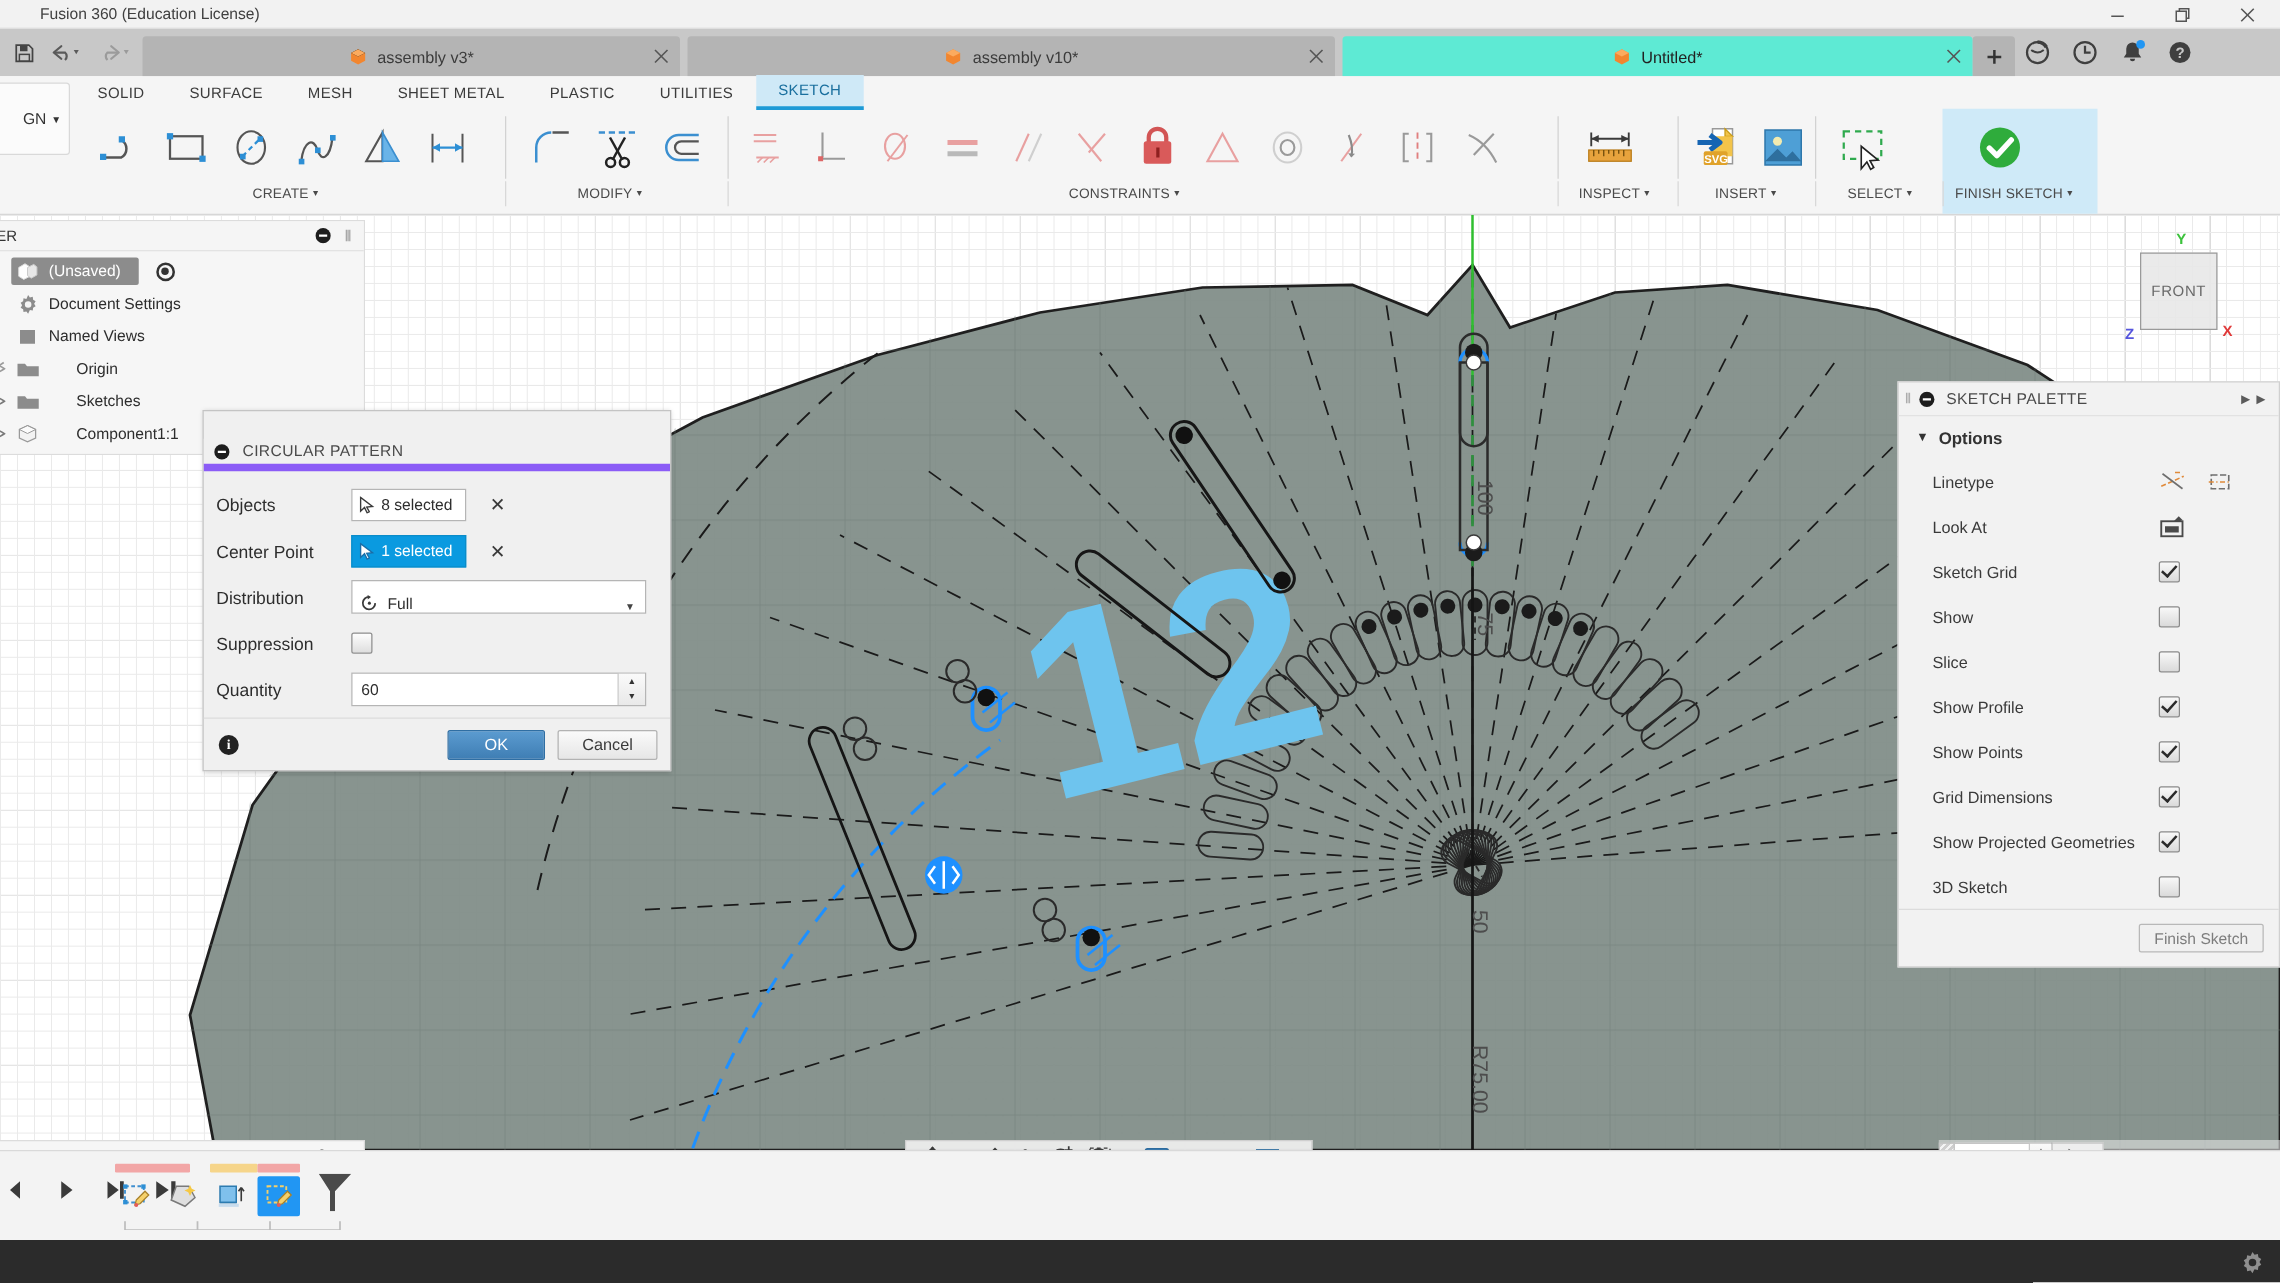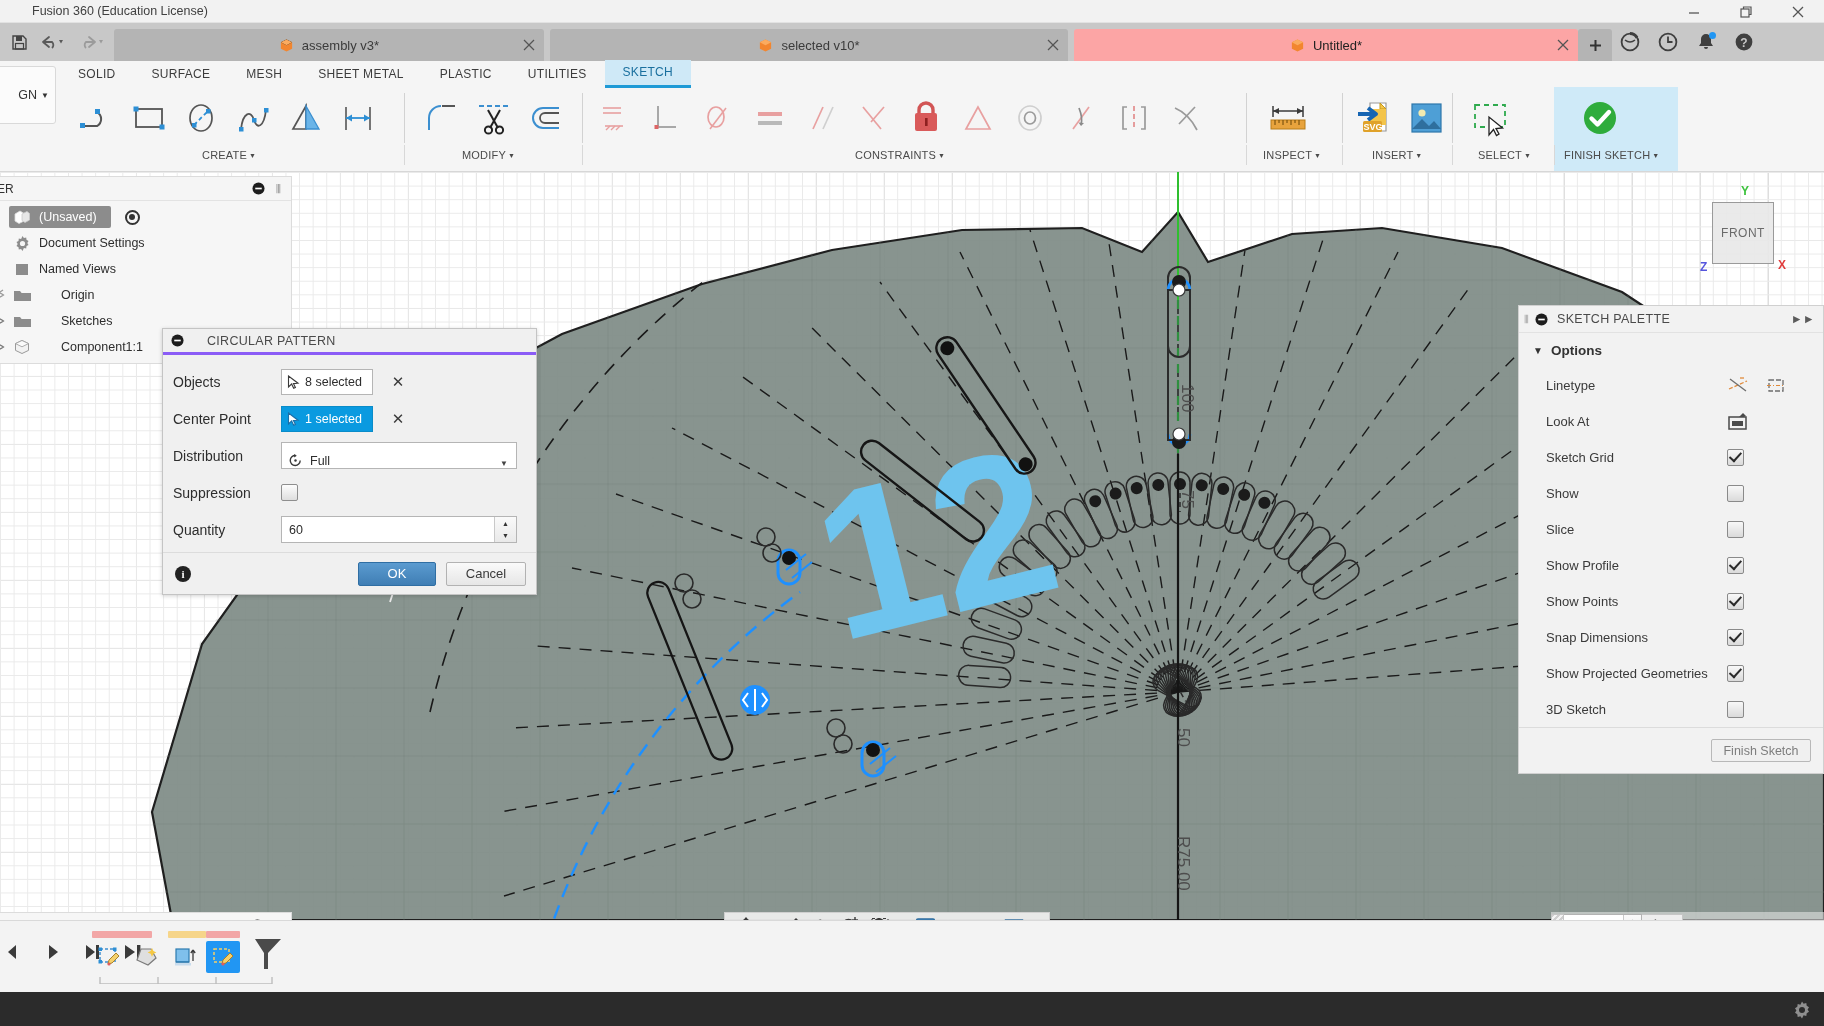--- a/index.html
+++ b/index.html
@@ -31,21 +31,21 @@
   }
   .qat { display: flex; align-items: center; height: 38px; padding: 0 6px; gap: 4px; }
   .qat-btn { width: 26px; height: 30px; display: flex; align-items: center; justify-content: center; }
   .qat-btn.wide { width: 34px; }
   .doc-tab {
     position: relative; height: 32px; display: flex; align-items: center;
     justify-content: center; gap: 8px; background: #b4b4b4;
     border-top-left-radius: 3px; border-top-right-radius: 3px;
     font-size: 13px; color: #3b3b3b; padding: 0 10px;
   }
-  .doc-tab.active { background: #fca5a5; color: #222; }
+  .doc-tab.active { background: #5eead4; color: #222; }
   .doc-tab .cube { width: 15px; height: 15px; flex: none; }
   .doc-tab .tab-label { white-space: nowrap; }
   .doc-tab .tab-close {
     position: absolute; right: 8px; top: 50%; transform: translateY(-50%);
     width: 14px; height: 14px; color: #555;
   }
   .tab-sep { width: 6px; }
   .newtab {
     width: 34px; height: 32px; background: #b4b4b4; display: flex;
     align-items: center; justify-content: center;
@@ -156,23 +156,23 @@
   .radio-dot i { width: 6px; height: 6px; border-radius: 50%; background: #333; display: block; }
   .indent1 { padding-left: 22px !important; }
 
   
   .cpd {
     position: absolute; left: 162px; top: 328px; width: 375px;
     background: #f0f0f0; border: 1px solid #c4c4c4;
     box-shadow: 0 1px 4px rgba(0,0,0,.18); font-size: 13px; color: #2d2d2d;
   }
   .cpd-head {
-    height: 26px; display: flex; align-items: center; gap: 23px;
-    padding-left: 8px; border-bottom: 3px solid #8b5cf6; background: #f0f0f0;
-    font-size: 12.5px; color: #4a4a4a; letter-spacing: .3px;
+    height: 26px; display: flex; align-items: center; gap: 10px;
+    padding-left: 8px; border-bottom: 6px solid #8b5cf6; background: #f0f0f0;
+    font-size: 12.5px; color: #4a4a4a; letter-spacing: .3px; margin-top: 22px;
   }
   .cpd-body { padding: 8px 10px 4px 10px; }
   .cpd-row { display: flex; align-items: center; height: 37px; }
   .cpd-label { width: 108px; font-size: 14px; color: #2d2d2d; }
   .sel-field {
     width: 92px; height: 26px; background: #fff; border: 1px solid #b5b5b5;
     display: flex; align-items: center; gap: 5px; padding-left: 5px;
     font-size: 12.5px; color: #2d2d2d;
   }
   .sel-field.active { background: #0a9ae0; border-color: #0a8cc9; color: #fff; }
@@ -401,21 +401,21 @@
           <line x1="2" y1="2" x2="12" y2="12" stroke="#555" stroke-width="1.3"></line>
           <line x1="12" y1="2" x2="2" y2="12" stroke="#555" stroke-width="1.3"></line>
         </svg>
     </div>
     <div class="tab-sep"></div>
     <div class="doc-tab" style="width:518px;">
       <svg class="cube" viewBox="0 0 16 16">
         <path d="M8 1.5 L14 4.6 V11.4 L8 14.5 L2 11.4 V4.6 Z" fill="#f2862f"></path>
         <path d="M8 1.5 L14 4.6 L8 7.7 L2 4.6 Z" fill="#fbab5f"></path>
       </svg>
-      <span class="tab-label">selected v10*</span>
+      <span class="tab-label">assembly v10*</span>
       <svg class="tab-close" viewBox="0 0 14 14">
           <line x1="2" y1="2" x2="12" y2="12" stroke="#555" stroke-width="1.3"></line>
           <line x1="12" y1="2" x2="2" y2="12" stroke="#555" stroke-width="1.3"></line>
         </svg>
     </div>
     <div class="tab-sep"></div>
     <div class="doc-tab active" style="width:504px;">
       <svg class="cube" viewBox="0 0 16 16">
         <path d="M8 1.5 L14 4.6 V11.4 L8 14.5 L2 11.4 V4.6 Z" fill="#f2862f"></path>
         <path d="M8 1.5 L14 4.6 L8 7.7 L2 4.6 Z" fill="#fbab5f"></path>
@@ -1261,21 +1261,21 @@
           <span class="chk on"></span>
         </span>
     </div>
     <div class="pal-row">
       <span class="plab">Show Points</span>
       <span class="pctl">
           <span class="chk on"></span>
         </span>
     </div>
     <div class="pal-row">
-      <span class="plab">Snap Dimensions</span>
+      <span class="plab">Grid Dimensions</span>
       <span class="pctl">
           <span class="chk on"></span>
         </span>
     </div>
     <div class="pal-row">
       <span class="plab">Show Projected Geometries</span>
       <span class="pctl">
           <span class="chk on"></span>
         </span>
     </div>

